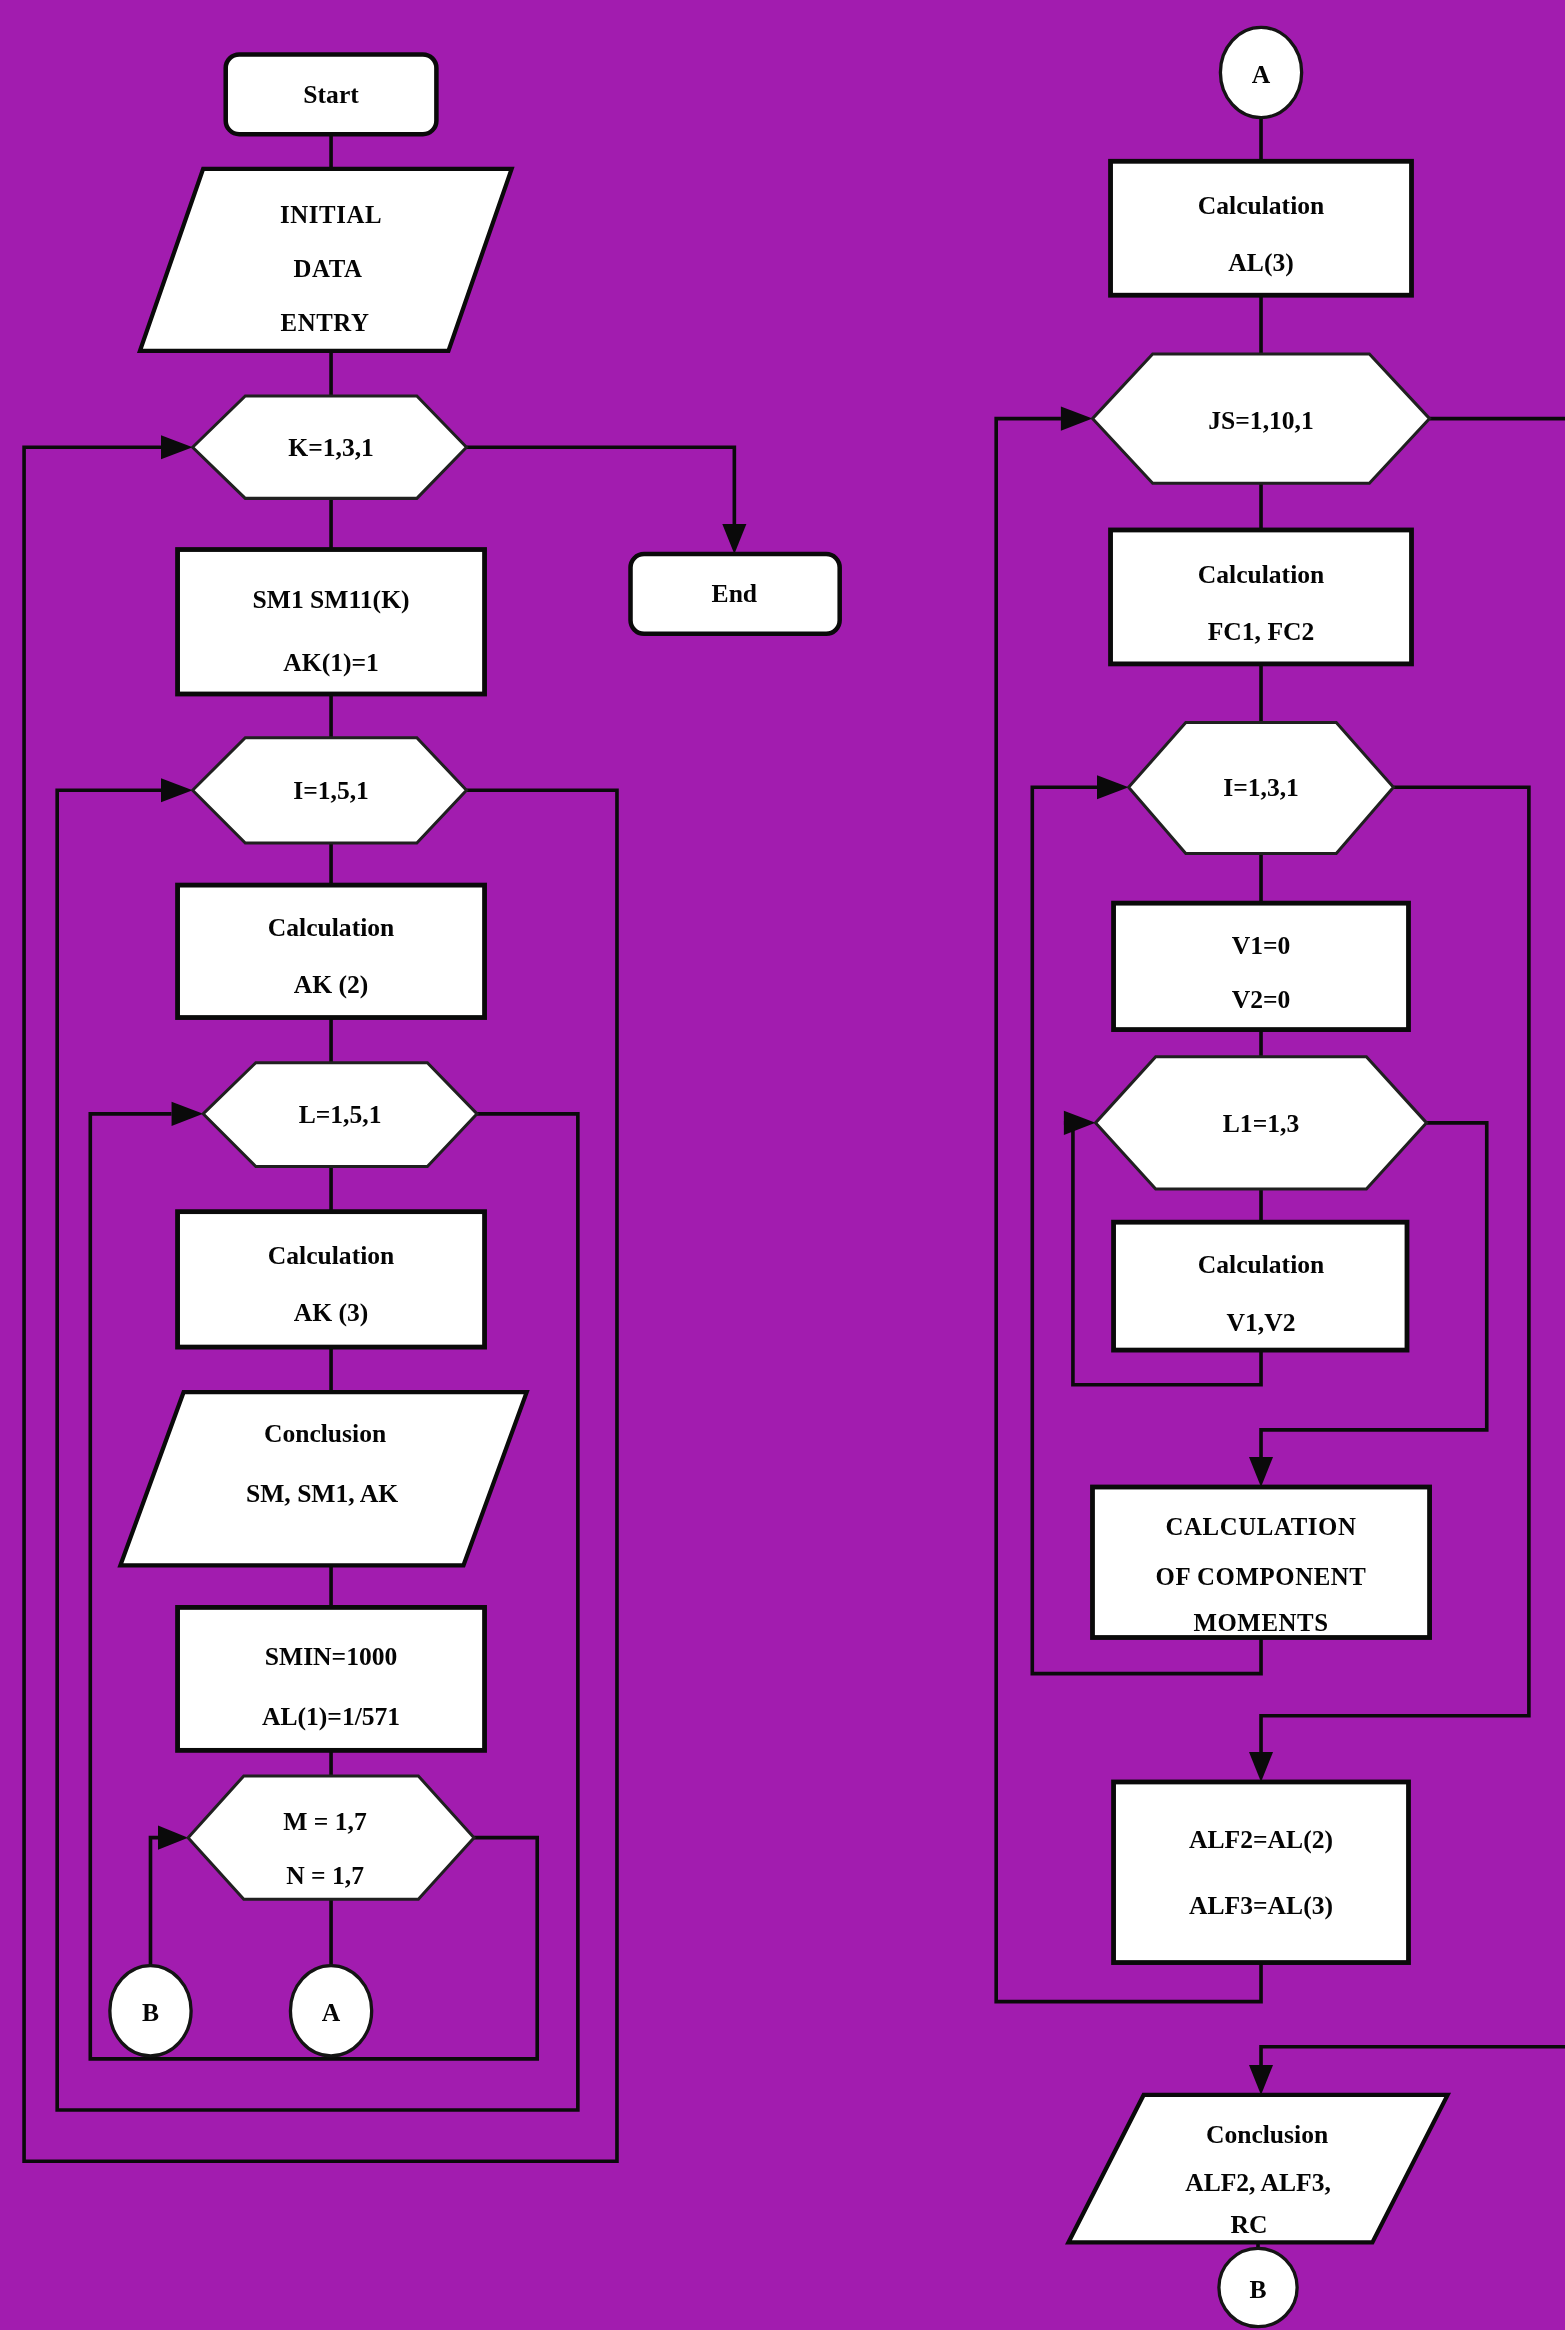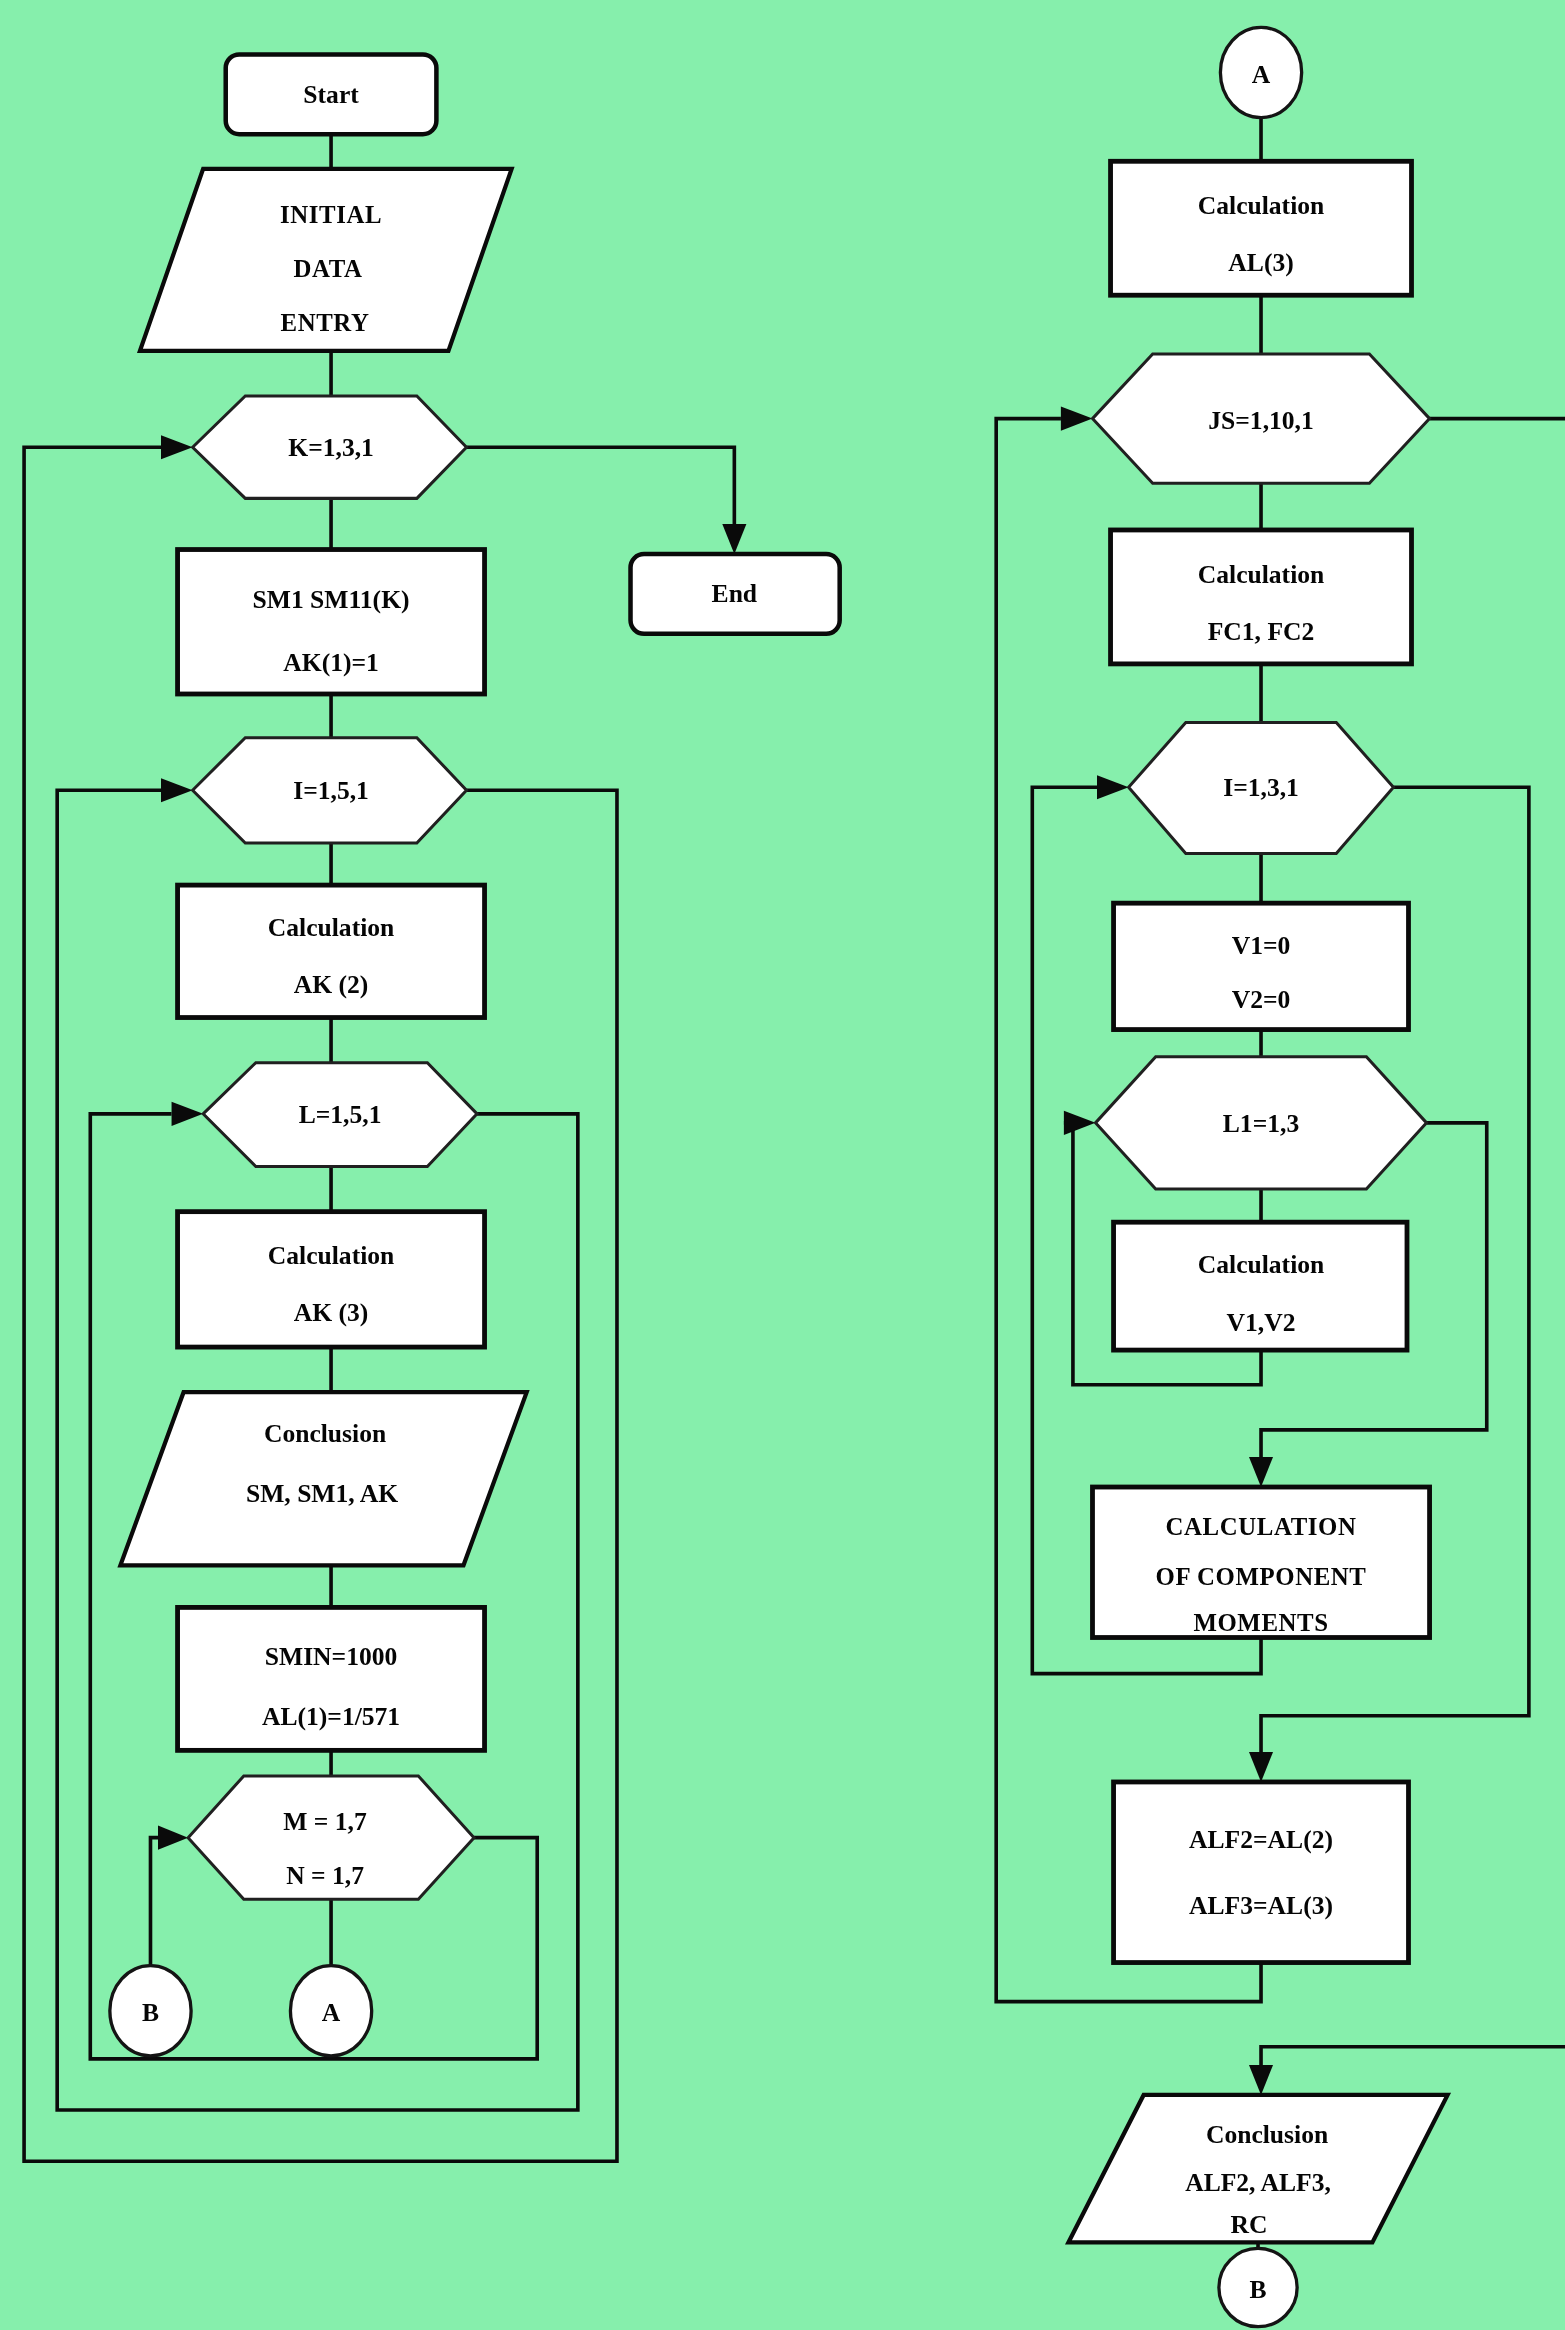--- a/index.html
+++ b/index.html
@@ -1,16 +1,16 @@
 <!DOCTYPE html>
 <html style="font-size:8px"><head>
 <meta charset="utf-8">
 <style>
   html,body{margin:0;padding:0;background:#ffffff;}
-  .page{width:1565px;height:2330px;background:#86efac;position:relative;}
+  .page{width:1565px;height:2330px;background:#a21caf;position:relative;}
   svg{display:block;}
   .box{fill:#ffffff;stroke:#0a0a0a;stroke-width:3.2;}
   .term{fill:#ffffff;stroke:#0a0a0a;stroke-width:3;}
   .hex{fill:#ffffff;stroke:#202020;stroke-width:2;}
   .para{fill:#ffffff;stroke:#0a0a0a;stroke-width:2.8;}
   .circ{fill:#ffffff;stroke:#141414;stroke-width:2.2;}
   .edge{fill:none;stroke:#0a0a0a;stroke-width:2.4;stroke-linejoin:miter;}
   .ah{fill:#0a0a0a;stroke:none;}
   text{font-family:"Liberation Serif","DejaVu Serif",serif;font-weight:700;
        font-size:17px;fill:#050505;text-anchor:middle;}

